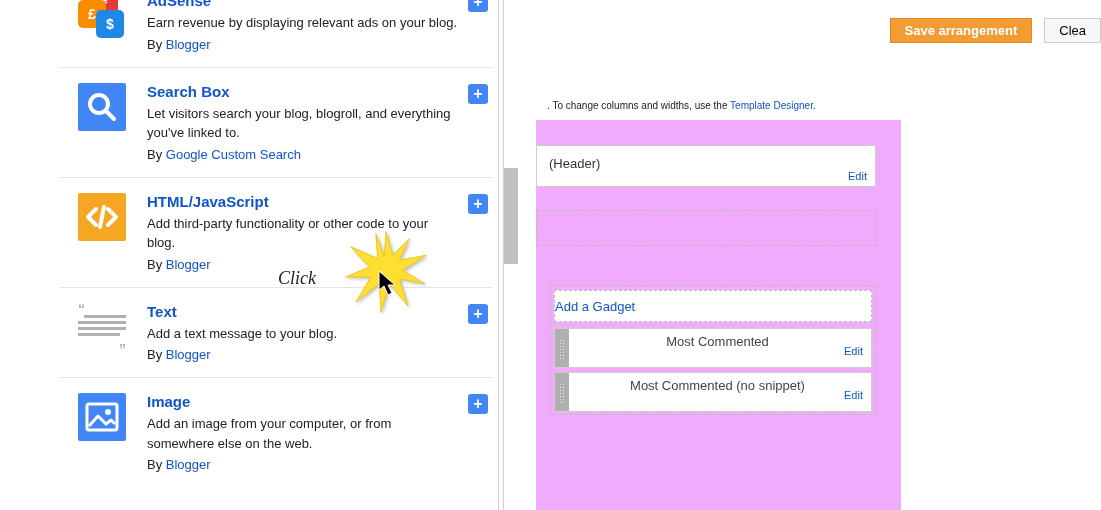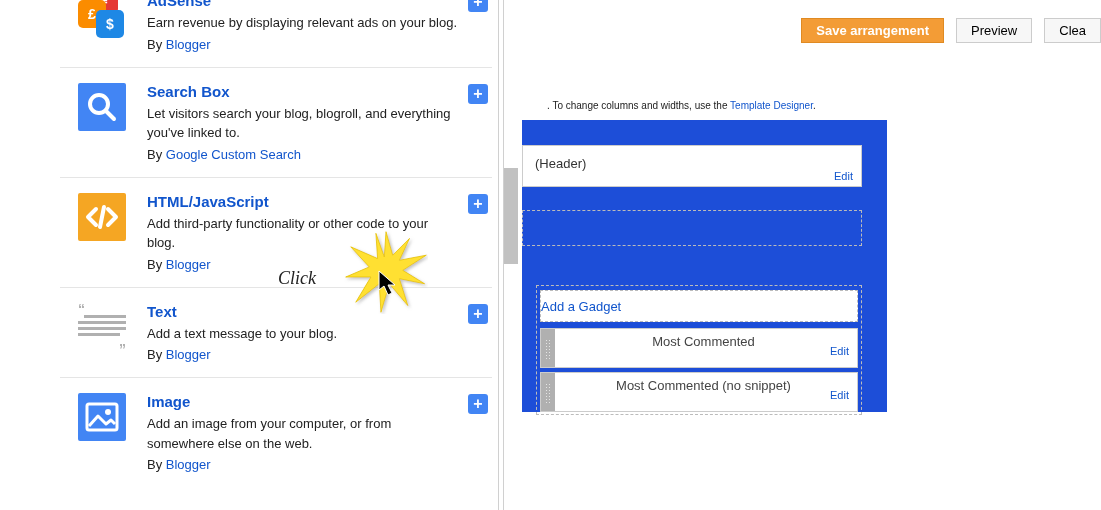--- a/index.html
+++ b/index.html
@@ -121,24 +121,24 @@
     top: 100px;
     left: 3px;
     font-size: 10px;
     color: #222;
     margin-left: 26px;
   }
   .info-line a { color: #1155cc; text-decoration: none; cursor: pointer; }
   .layout-canvas {
     position: absolute;
     top: 120px;
-    left: 4px;
+    left: 18px;
     width: 365px;
-    height: 292px;
-    background: #1d4ed8;
+    height: 390px;
+    background: #f0abfc;
   }
   .widget-box {
     background: #fff;
     border: 1px solid #ccc;
     position: absolute;
     padding: 10px 12px;
     font-size: 13px;
   }
   .header-box {
     left: 0; top: 25px; width: 340px; height: 42px;
@@ -333,21 +333,20 @@
 
 </div>
 
 <div class="divider-vert"></div>
 <div class="scroll-thumb"></div>
 
 <div class="right-panel">
 
   <div class="right-toolbar">
     <button class="btn primary">Save arrangement</button>
-    <button class="btn">Preview</button>
     <button class="btn">Clea</button>
   </div>
 
   <div class="info-line">
     <span>. To change columns and widths, use the </span><a>Template Designer</a><span>.</span>
   </div>
 
   <div class="layout-canvas">
 
     <div class="widget-box header-box">

